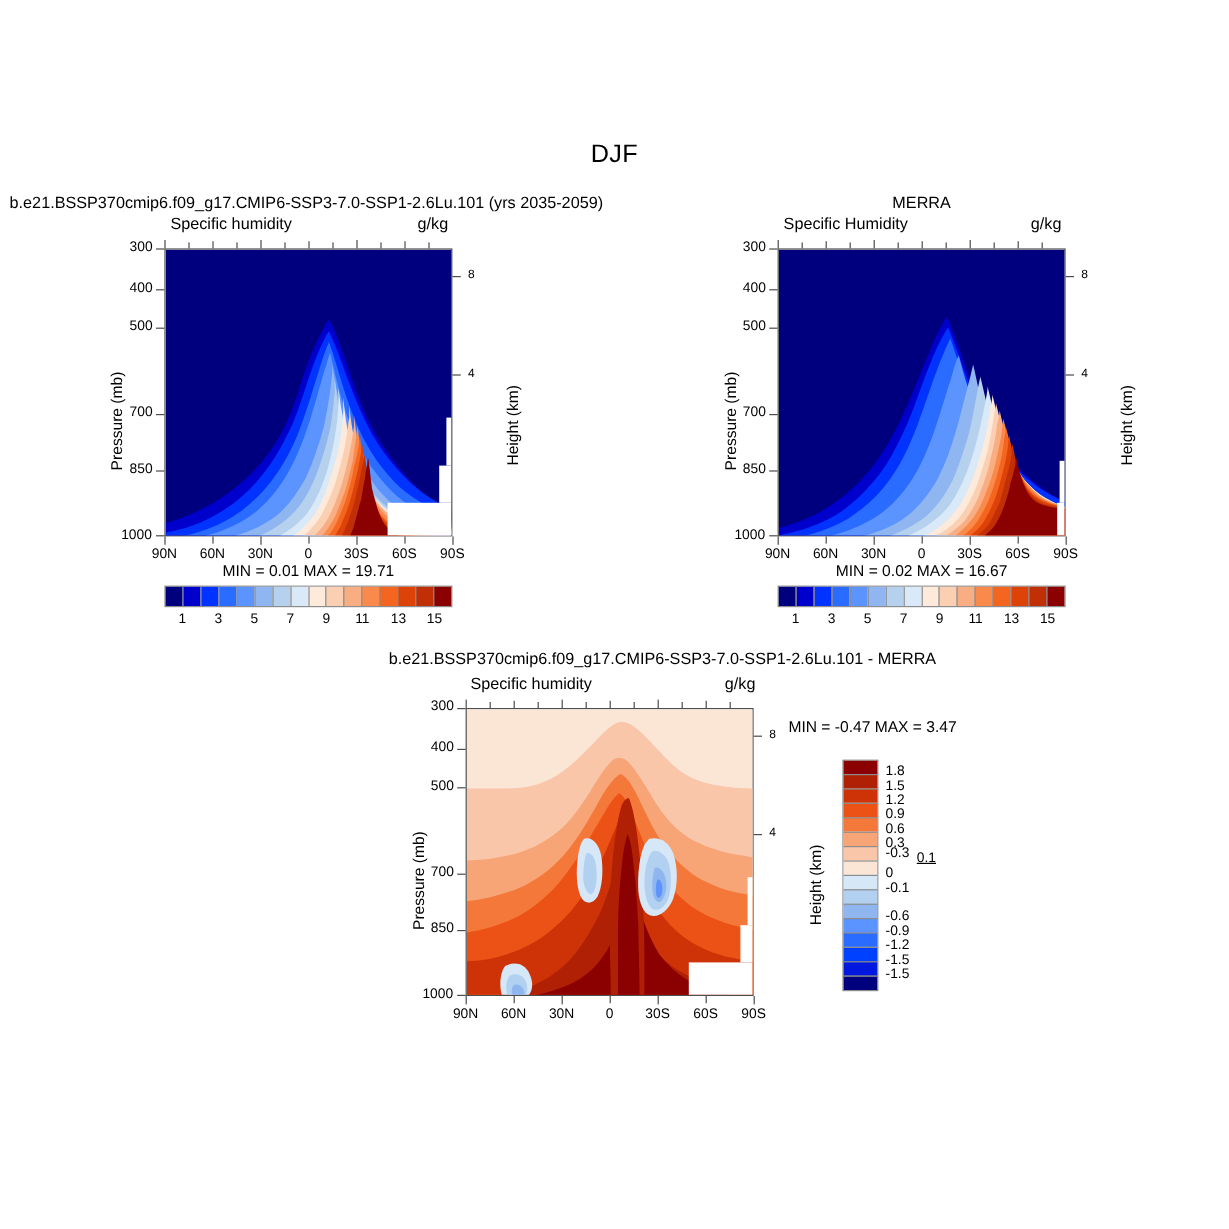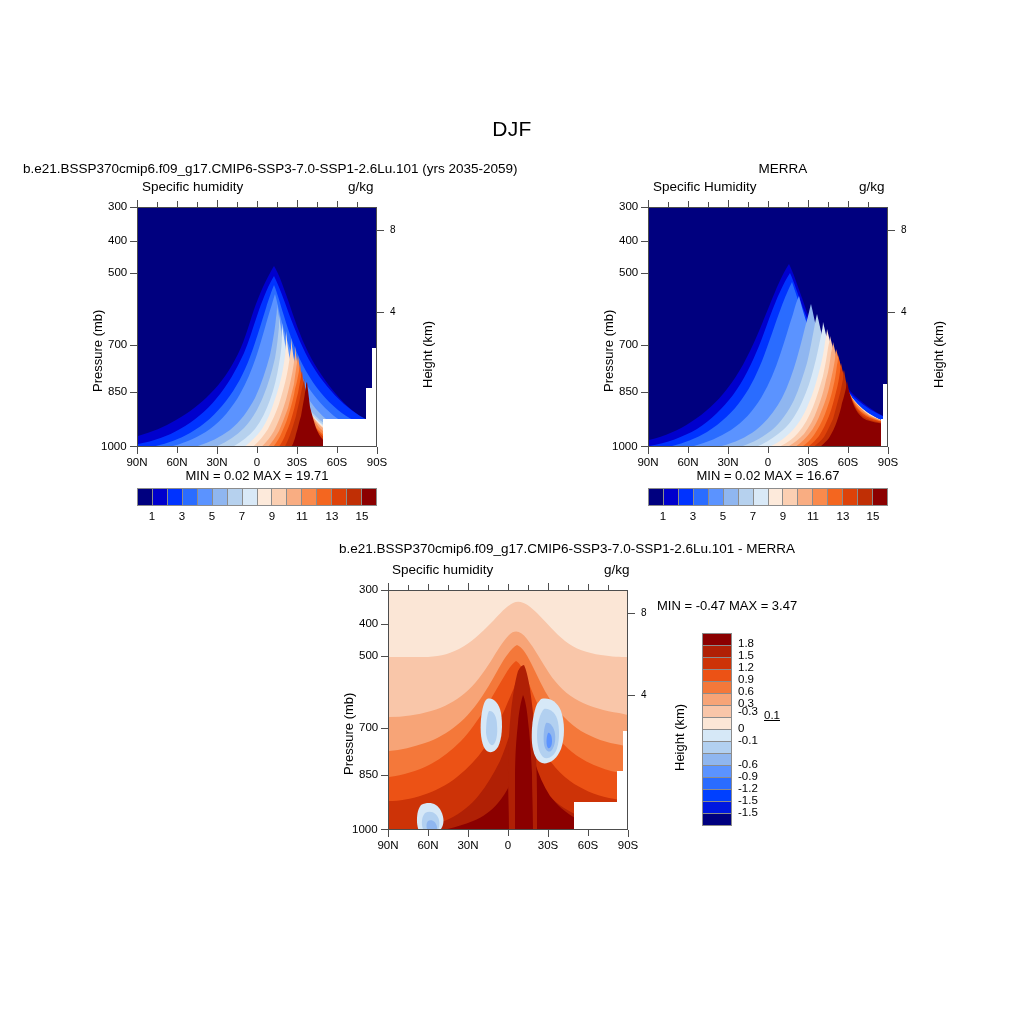--- a/index.html
+++ b/index.html
@@ -4,21 +4,21 @@
 <style>
   html,body{margin:0;padding:0;}
   body{
     width:1024px;height:1024px;background:#ffffff;
     font-family:"Liberation Sans", sans-serif;
     color:#000;position:relative;overflow:hidden;
   }
   .abs{position:absolute;}
   .ctr{text-align:center;}
   .fig-title{font-size:21px;letter-spacing:.3px;}
-  .panel-title{font-size:13.5px;white-space:nowrap;margin-left:15px;}
+  .panel-title{font-size:13.5px;white-space:nowrap;}
   .plot-head{font-size:13.5px;white-space:nowrap;}
   .axlabel{font-size:13px;white-space:nowrap;}
   .ticklabel{font-size:11.5px;white-space:nowrap;}
   .smalltick{font-size:10px;white-space:nowrap;}
   .stats{font-size:13px;white-space:nowrap;}
   .cbarlabel{font-size:11.5px;white-space:nowrap;}
   .vert{transform-origin:0 0;}
   .frame{position:absolute;border:1.3px solid #4d4d4d;box-sizing:border-box;overflow:hidden;background:#fff;}
   .plotsvg{position:absolute;left:0;top:0;}
   .tick{position:absolute;background:#4d4d4d;}
@@ -167,21 +167,21 @@
 <div class="tick" style="left:377px;top:447px;width:1.3px;height:7px;"></div>
 
 <div class="abs ticklabel ctr" style="left:117px;top:456px;width:40px;">90N</div>
 <div class="abs ticklabel ctr" style="left:157px;top:456px;width:40px;">60N</div>
 <div class="abs ticklabel ctr" style="left:197px;top:456px;width:40px;">30N</div>
 <div class="abs ticklabel ctr" style="left:237px;top:456px;width:40px;">0</div>
 <div class="abs ticklabel ctr" style="left:277px;top:456px;width:40px;">30S</div>
 <div class="abs ticklabel ctr" style="left:317px;top:456px;width:40px;">60S</div>
 <div class="abs ticklabel ctr" style="left:357px;top:456px;width:40px;">90S</div>
 
-<div class="abs stats ctr" style="left:137px;top:468px;width:240px;">MIN =   0.02  MAX =  19.71</div>
+<div class="abs stats ctr" style="left:137px;top:468px;width:240px;">MIN =   0.01  MAX =  19.71</div>
 
 <div class="cbar" id="cbar-model" style="left:137px;top:488px;width:240px;height:18px;">
     <i style="background: rgb(0, 0, 127);"></i>
     <i style="background: rgb(0, 0, 205); border-left: 1px solid rgb(140, 140, 140);"></i>
     <i style="background: rgb(0, 51, 255); border-left: 1px solid rgb(140, 140, 140);"></i>
     <i style="background: rgb(42, 108, 255); border-left: 1px solid rgb(140, 140, 140);"></i>
     <i style="background: rgb(91, 147, 255); border-left: 1px solid rgb(140, 140, 140);"></i>
     <i style="background: rgb(143, 182, 240); border-left: 1px solid rgb(140, 140, 140);"></i>
     <i style="background: rgb(182, 209, 238); border-left: 1px solid rgb(140, 140, 140);"></i>
     <i style="background: rgb(217, 233, 247); border-left: 1px solid rgb(140, 140, 140);"></i>

